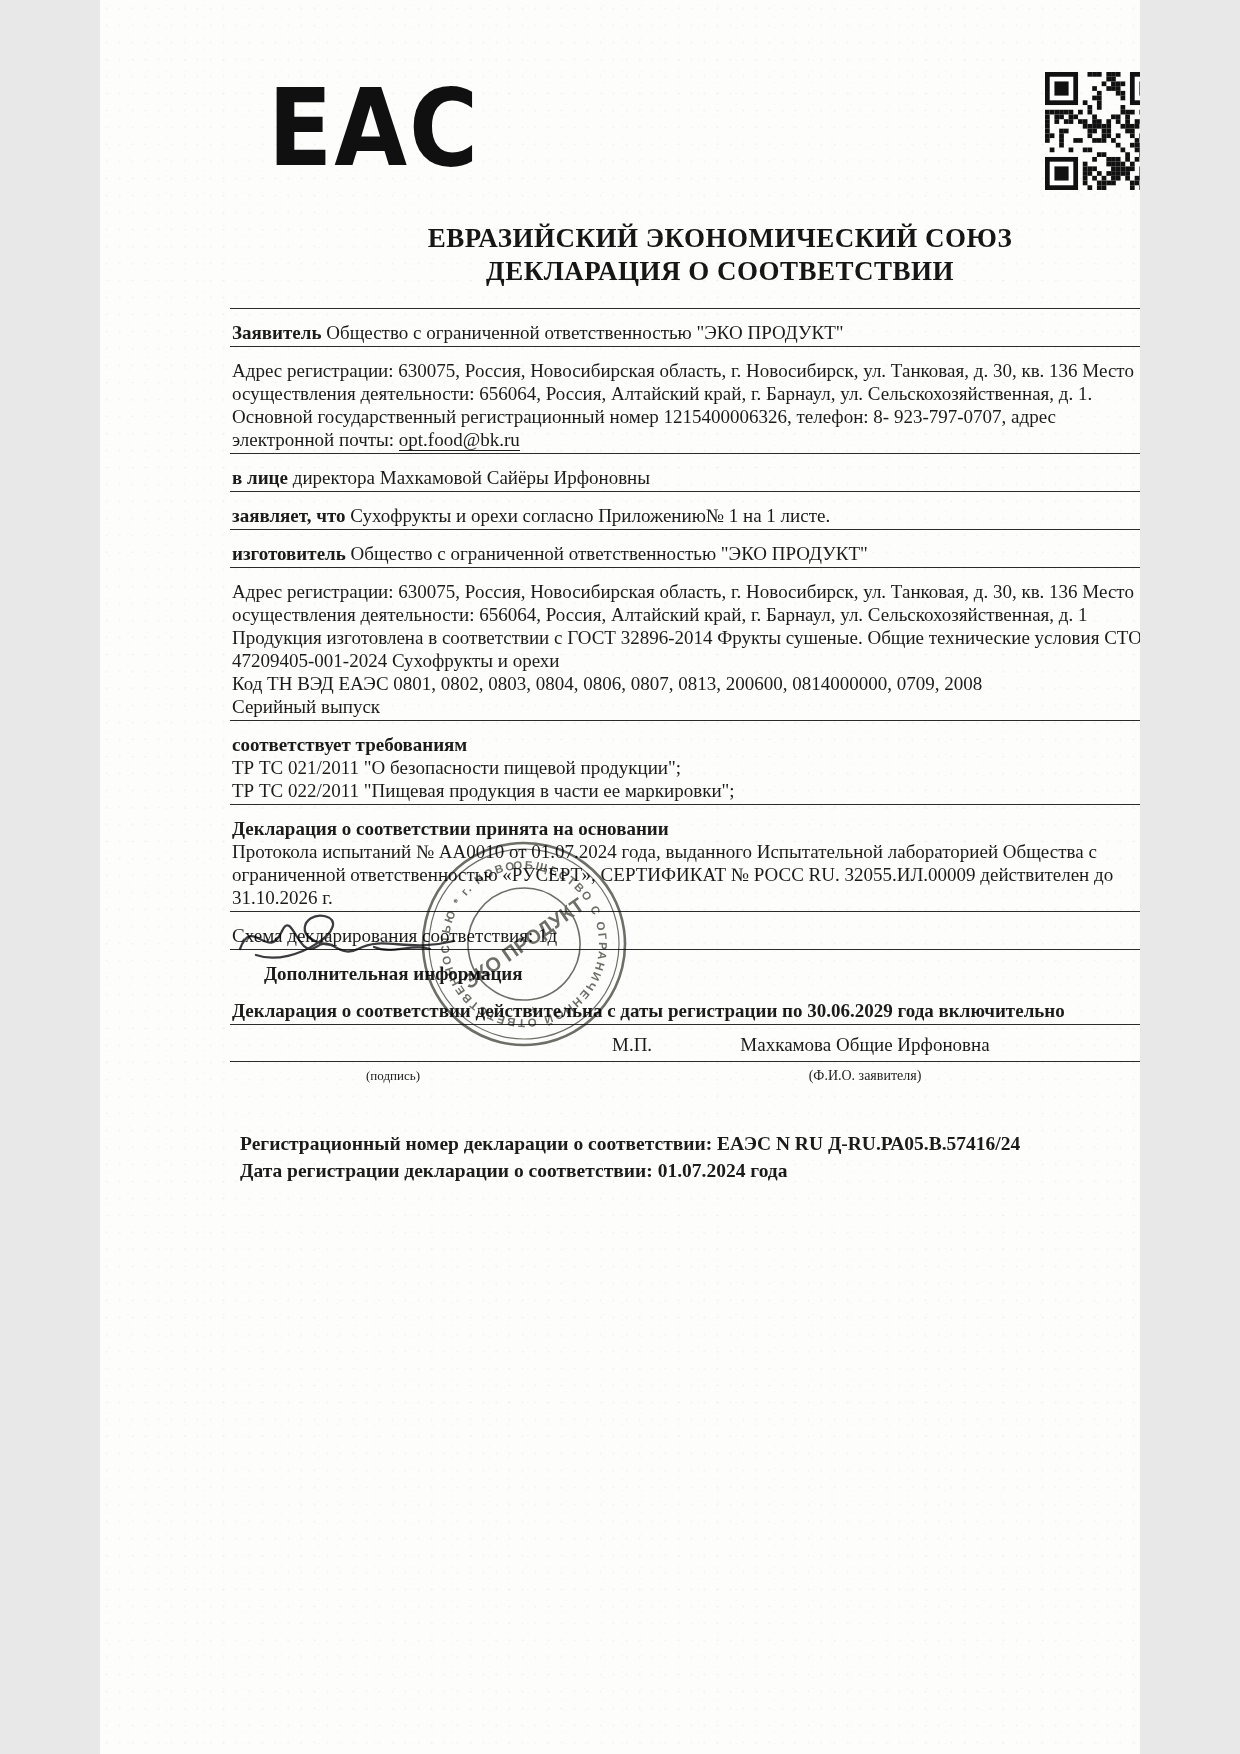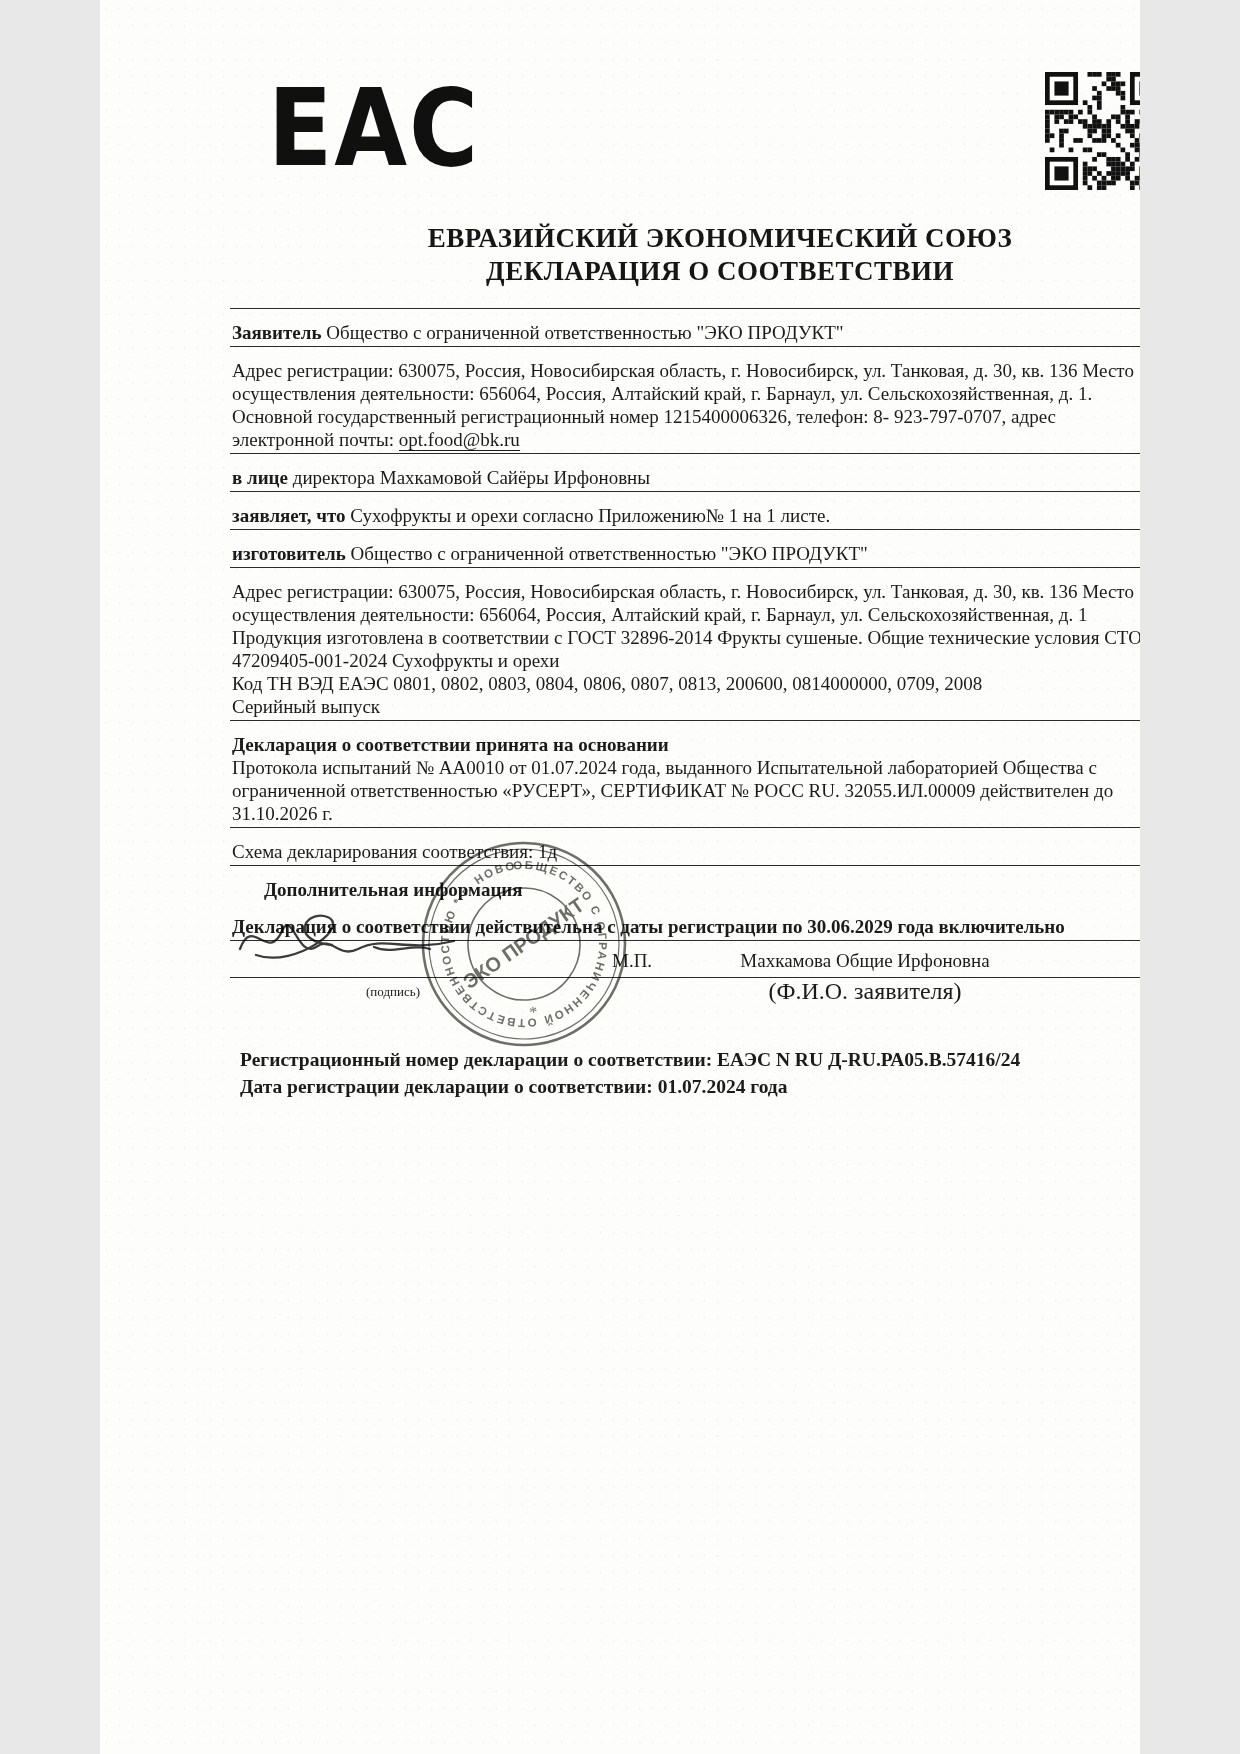--- a/index.html
+++ b/index.html
@@ -36,21 +36,21 @@
   .row { border-bottom:1.4px solid #2b2b2b; padding:12px 2px 2px 2px; }
   .row.nb { border-bottom:none;margin-left:32px; }
   .row.tb { border-top:1.4px solid #2b2b2b; }
   b.lab { font-weight:bold; }
   .uline { border-bottom:1.2px solid #1b1b1b; }
   .sigrow { position:relative; height:36px; border-bottom:1.4px solid #2b2b2b; }
   .mp { position:absolute; left:382px; top:8px; font-size:19px;text-align:center; }
   .signer-name { position:absolute; left:480px; top:8px; width:310px; text-align:center; }
   .caprow { position:relative; height:26px; }
   .cap-sign { position:absolute; left:60px; top:2px; width:130px; text-align:right; font-size:13px; }
-  .cap-fio { position:absolute; left:480px; top:2px; width:310px; text-align:center; font-size:24px; }
+  .cap-fio { position:absolute; left:480px; top:2px; width:310px; text-align:center; font-size:14px; }
   .spacer { height:42px; }
   .regline { font-weight:bold; padding:2px; font-size:19.5px;margin-left:8px; }
   .stamp {
     position:absolute; left:316px; top:836px; width:216px; height:216px;
     mix-blend-mode:multiply; opacity:0.82; transform:rotate(-8deg);
     pointer-events:none;
   }
   .signature {
     position:absolute; left:134px; top:903px; width:232px; height:72px;
     mix-blend-mode:multiply; pointer-events:none;
@@ -306,20 +306,25 @@
       <span>Общество с ограниченной ответственностью "ЭКО ПРОДУКТ"</span>
     </div>
 
     <div class="row">
       <div>Адрес регистрации: 630075, Россия, Новосибирская область, г. Новосибирск, ул. Танковая, д. 30, кв. 136 Место осуществления деятельности: 656064, Россия, Алтайский край, г. Барнаул, ул. Сельскохозяйственная, д. 1</div>
       <div>Продукция изготовлена в соответствии с ГОСТ 32896-2014 Фрукты сушеные. Общие технические условия СТО 47209405-001-2024 Сухофрукты и орехи</div>
       <div>Код ТН ВЭД ЕАЭС 0801, 0802, 0803, 0804, 0806, 0807, 0813, 200600, 0814000000, 0709, 2008</div>
       <div>Серийный выпуск</div>
     </div>
 
+    <div class="row">
+      <div><b class="lab">соответствует требованиям</b></div>
+      <div>ТР ТС 021/2011 "О безопасности пищевой продукции";</div>
+      <div>ТР ТС 022/2011 "Пищевая продукция в части ее маркировки";</div>
+    </div>
 
     <div class="row">
       <div><b class="lab">Декларация о соответствии принята на основании</b></div>
       <div>Протокола испытаний № АА0010 от 01.07.2024 года, выданного Испытательной лабораторией Общества с ограниченной ответственностью «РУСЕРТ», СЕРТИФИКАТ № РОСС RU. 32055.ИЛ.00009 действителен до 31.10.2026 г.</div>
     </div>
 
     <div class="row">
       <span>Схема декларирования соответствия: 1д</span>
     </div>
 

